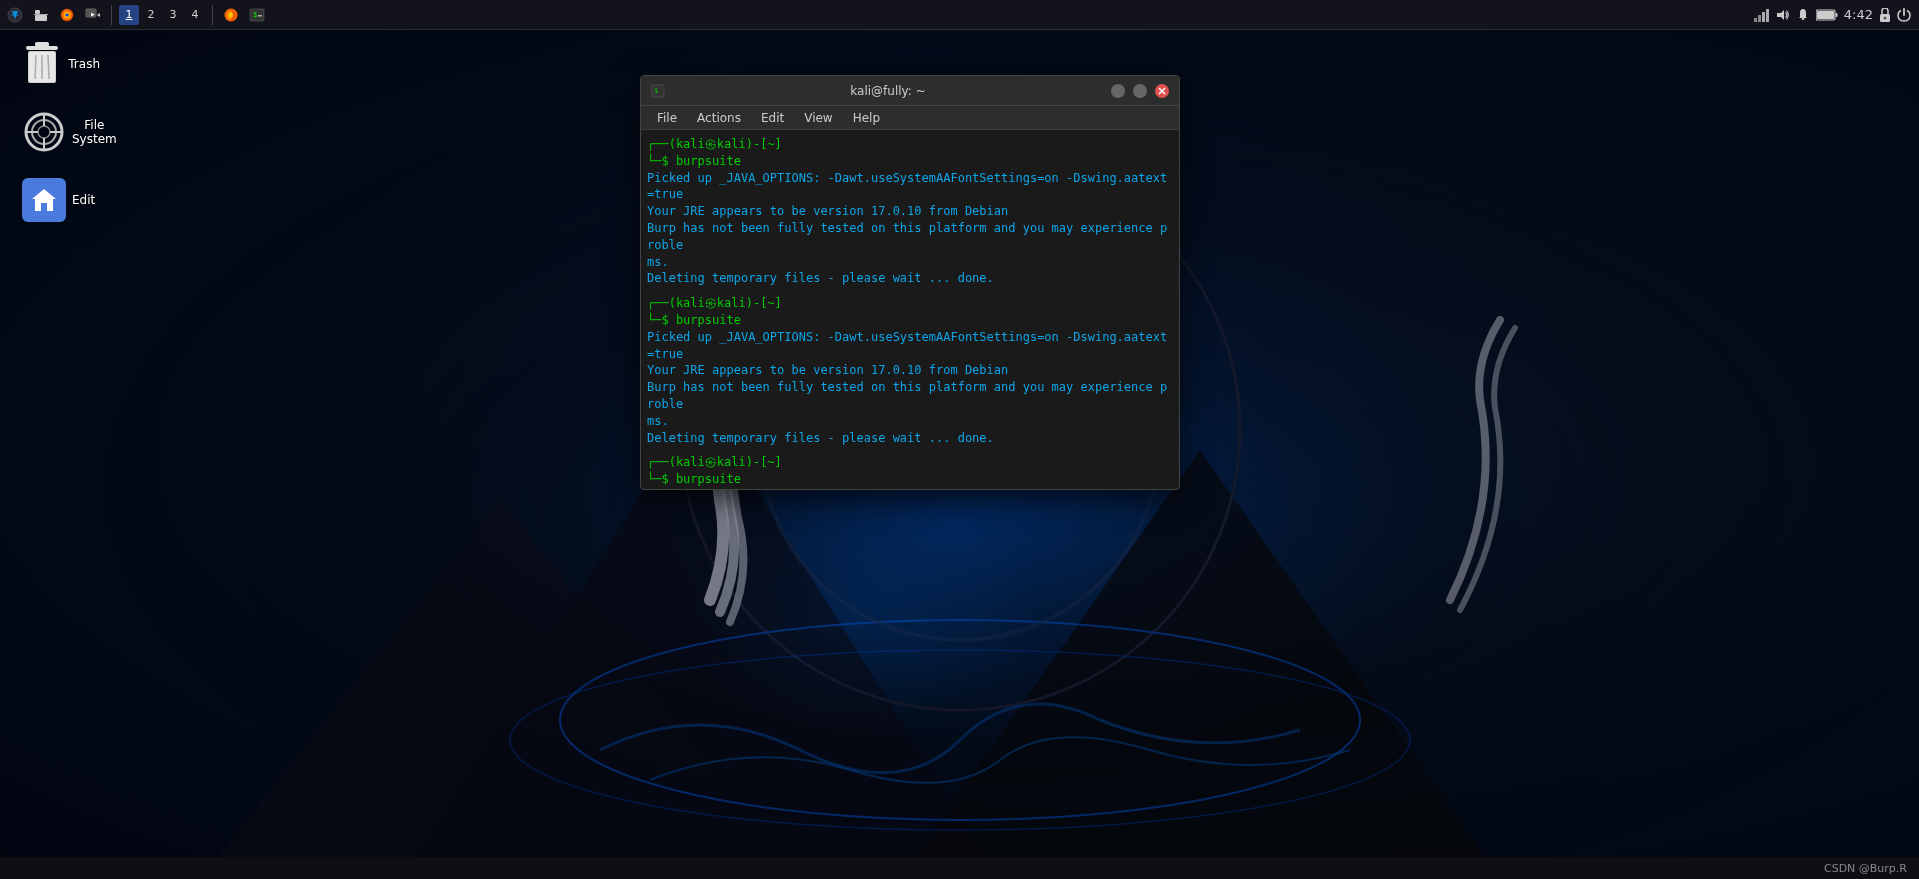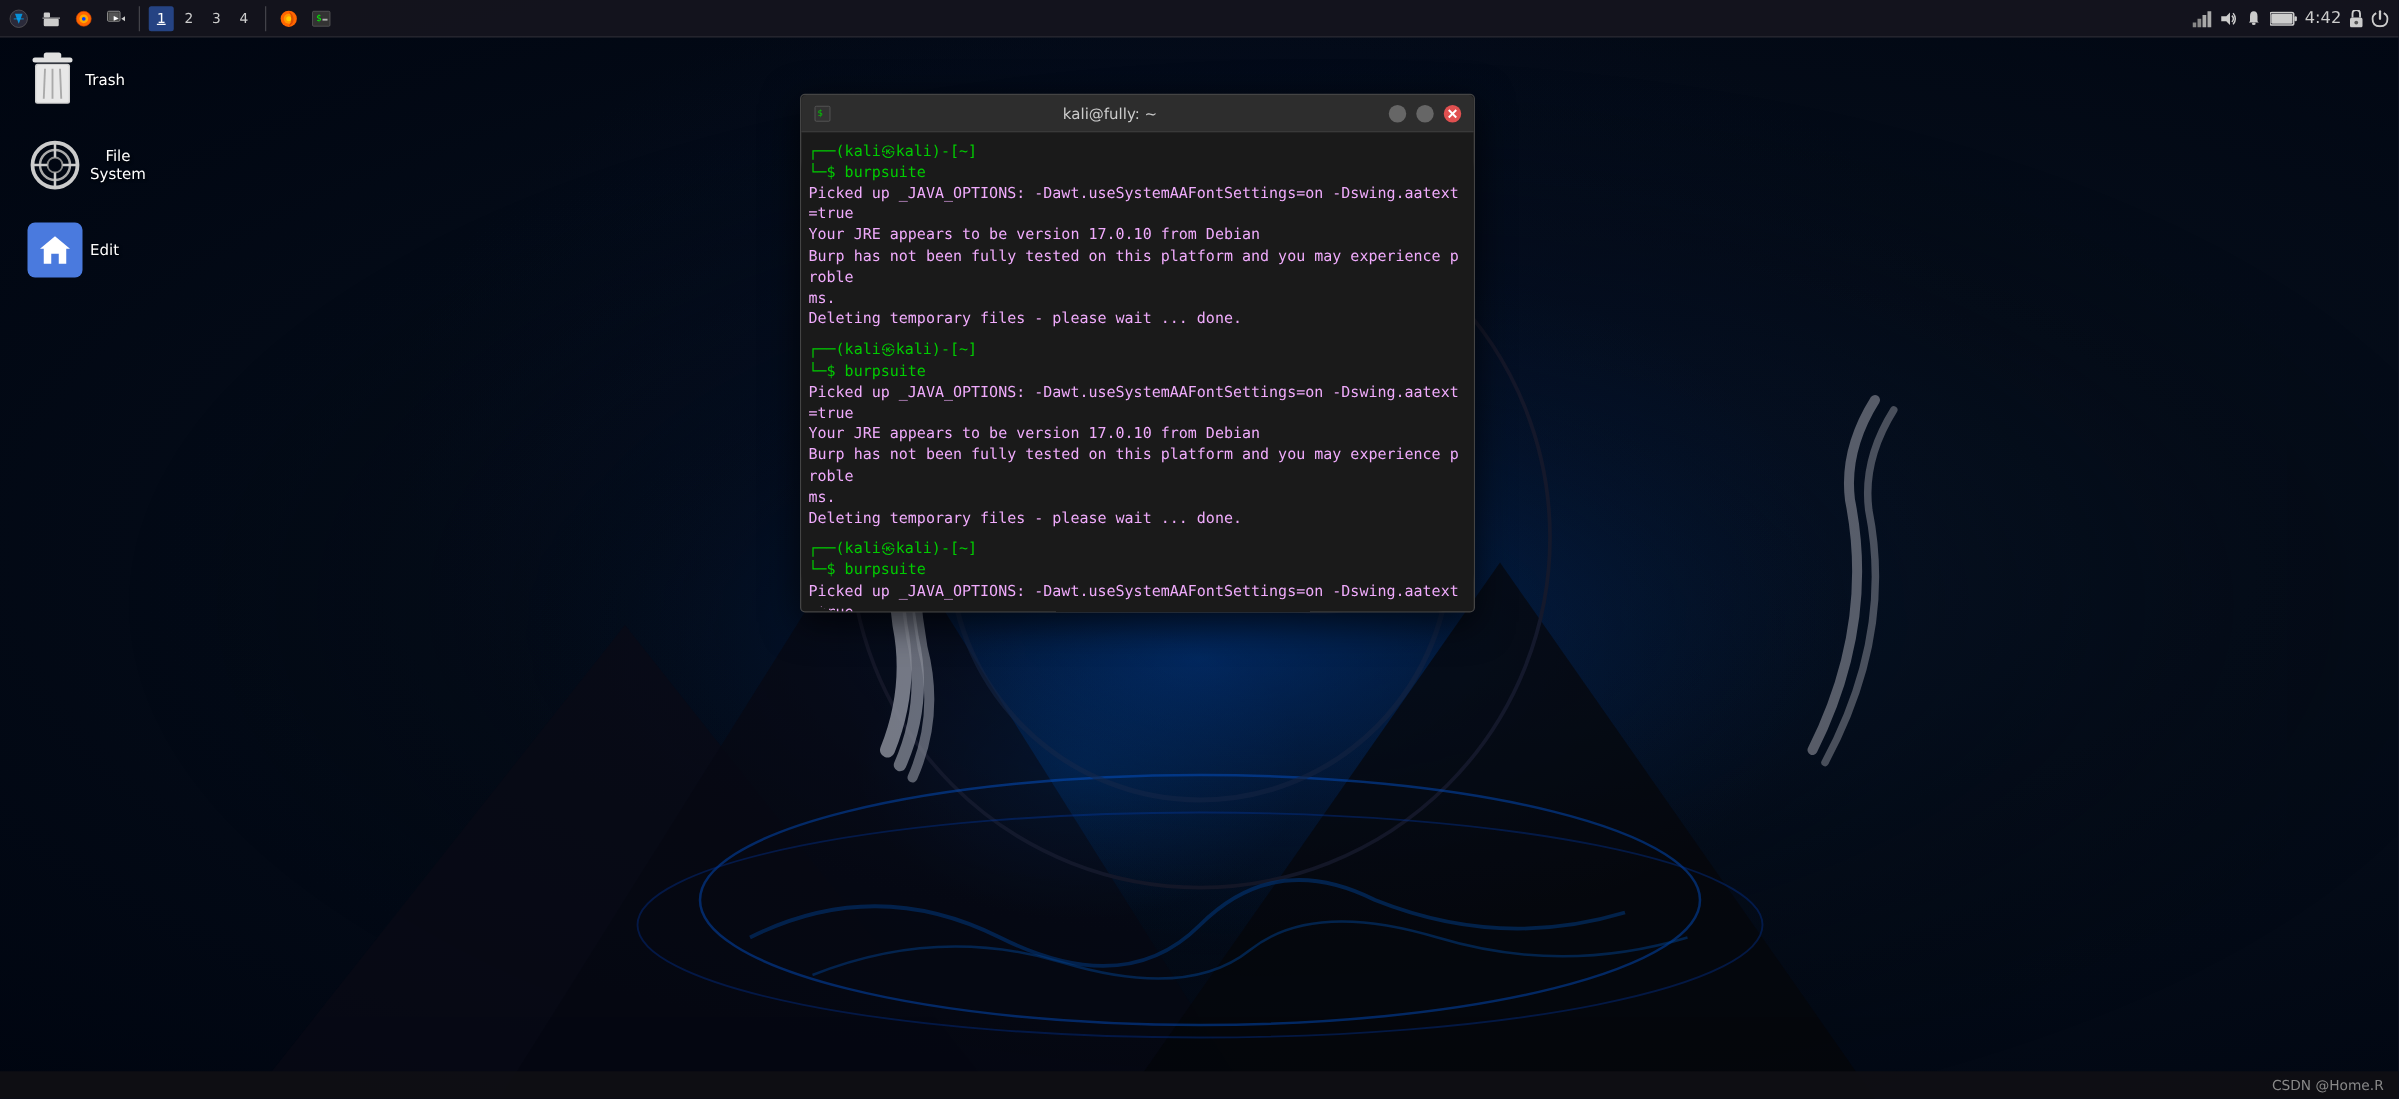--- a/index.html
+++ b/index.html
@@ -240,21 +240,21 @@
       background: #555;
       border-radius: 4px;
     }
 
     .term-line {
       white-space: pre-wrap;
       word-break: break-all;
     }
 
     .term-text {
-      color: #f0abfc;
+      color: #0ea5e9;
     }
 
     .term-block {
       margin-bottom: 8px;
     }
 
     @keyframes blink {
       0%, 100% { opacity: 1; }
       50% { opacity: 0; }
     }
@@ -521,20 +521,27 @@
     <div class="window-btn window-btn-gray"></div>
     <div class="window-btn window-btn-gray"></div>
     <div class="window-btn window-btn-close">
       <svg width="8" height="8" viewBox="0 0 8 8">
         <line x1="1" y1="1" x2="7" y2="7" stroke="white" stroke-width="1.5"></line>
         <line x1="7" y1="1" x2="1" y2="7" stroke="white" stroke-width="1.5"></line>
       </svg>
     </div>
   </div>
 
+  <div class="terminal-menubar">
+    <span class="menu-item">File</span>
+    <span class="menu-item">Actions</span>
+    <span class="menu-item">Edit</span>
+    <span class="menu-item">View</span>
+    <span class="menu-item">Help</span>
+  </div>
 
   <div class="terminal-body">
 
     <div class="term-block">
       <div class="term-line"><span style="color:#00cc00">┌──(kali㉿kali)-[~]</span></div>
       <div class="term-line"><span style="color:#00cc00">└─$ burpsuite</span></div>
       <div class="term-line term-text">Picked up _JAVA_OPTIONS: -Dawt.useSystemAAFontSettings=on -Dswing.aatext=true</div>
       <div class="term-line term-text">Your JRE appears to be version 17.0.10 from Debian</div>
       <div class="term-line term-text">Burp has not been fully tested on this platform and you may experience proble</div>
       <div class="term-line term-text">ms.</div>
@@ -555,14 +562,14 @@
       <div class="term-line"><span style="color:#00cc00">┌──(kali㉿kali)-[~]</span></div>
       <div class="term-line"><span style="color:#00cc00">└─$ burpsuite</span></div>
       <div class="term-line term-text">Picked up _JAVA_OPTIONS: -Dawt.useSystemAAFontSettings=on -Dswing.aatext=true</div>
 
     </div>
 
   </div>
 </div>
 
 <div class="statusbar">
-  <span class="statusbar-text">CSDN @Home.R</span>
+  <span class="statusbar-text">CSDN @Burp.R</span>
 </div>
 
 </body></html>

